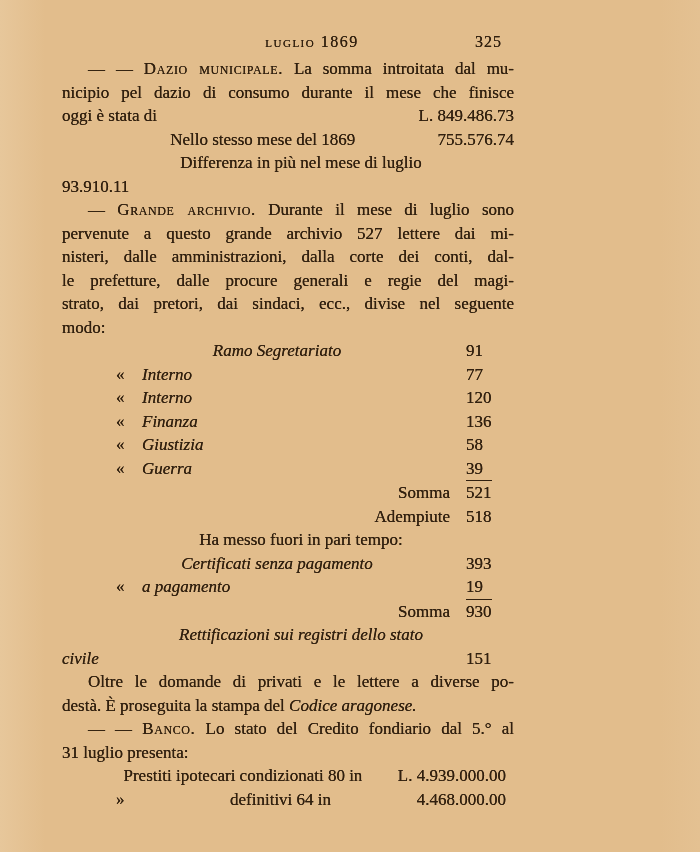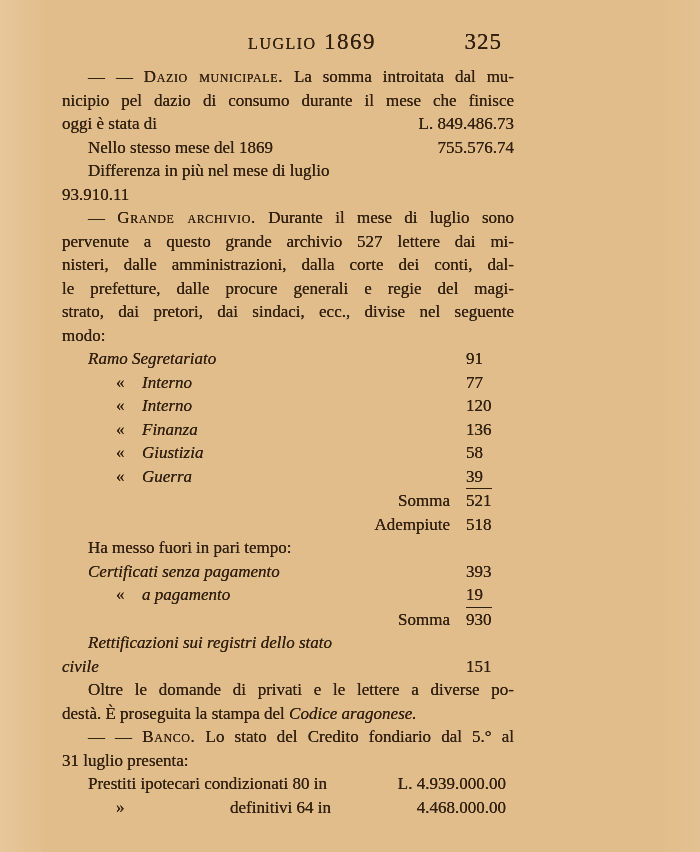--- a/index.html
+++ b/index.html
@@ -9,35 +9,35 @@
     background:linear-gradient(90deg, #e7c79b 0px, #e2bd8c 45px, #e2bd8c 660px, #e4c192 700px);
     overflow:hidden;
   }
   .text {
     position:absolute; left:62px; top:30px; width:452px;
     color:#31200f;
     font-family:"Liberation Serif","DejaVu Serif",serif;
     font-size:17px; line-height:23.5px;
     text-shadow:0 0 0.6px currentColor;
   }
-  .hdr { position:relative; height:24px; margin-bottom:11px; font-size:23px; }
+  .hdr { position:relative; height:24px; margin-bottom:3px; font-size:16px; }
   .hdr .title {
     position:absolute; left:50%; top:0;
     transform:translateX(calc(-50% + 24px));
     font-variant:small-caps; letter-spacing:1.5px; white-space:nowrap;
   }
   .hdr .pgnum { position:absolute; right:12px; top:0; letter-spacing:1px; }
   .line { white-space:nowrap; }
   .just { text-align:justify; text-align-last:justify; white-space:normal; }
   .row { display:flex; align-items:baseline; }
   .row .lbl { flex:1 1 auto; white-space:nowrap; overflow:visible; }
   .row .val { flex:0 0 auto; white-space:nowrap; min-width:40px; }
   .num { padding-right:8px; }
   .tot { display:inline-block; border-top:1.7px solid currentColor; }
-  .ind1 { padding-left:26px; }
+  .ind1 { padding-left:26px;text-align:center; }
   .ind2 { padding-left:54px; }
   .mk { display:inline-block; width:26px; font-style:normal; }
   .gap { display:inline-block; width:88px; }
   .it { font-style:italic; }
   .sc { font-variant:small-caps; letter-spacing:0.6px; }
   .sum .lbl { text-align:right; padding-right:16px; }
 </style>
 </head>
 <body>
 

